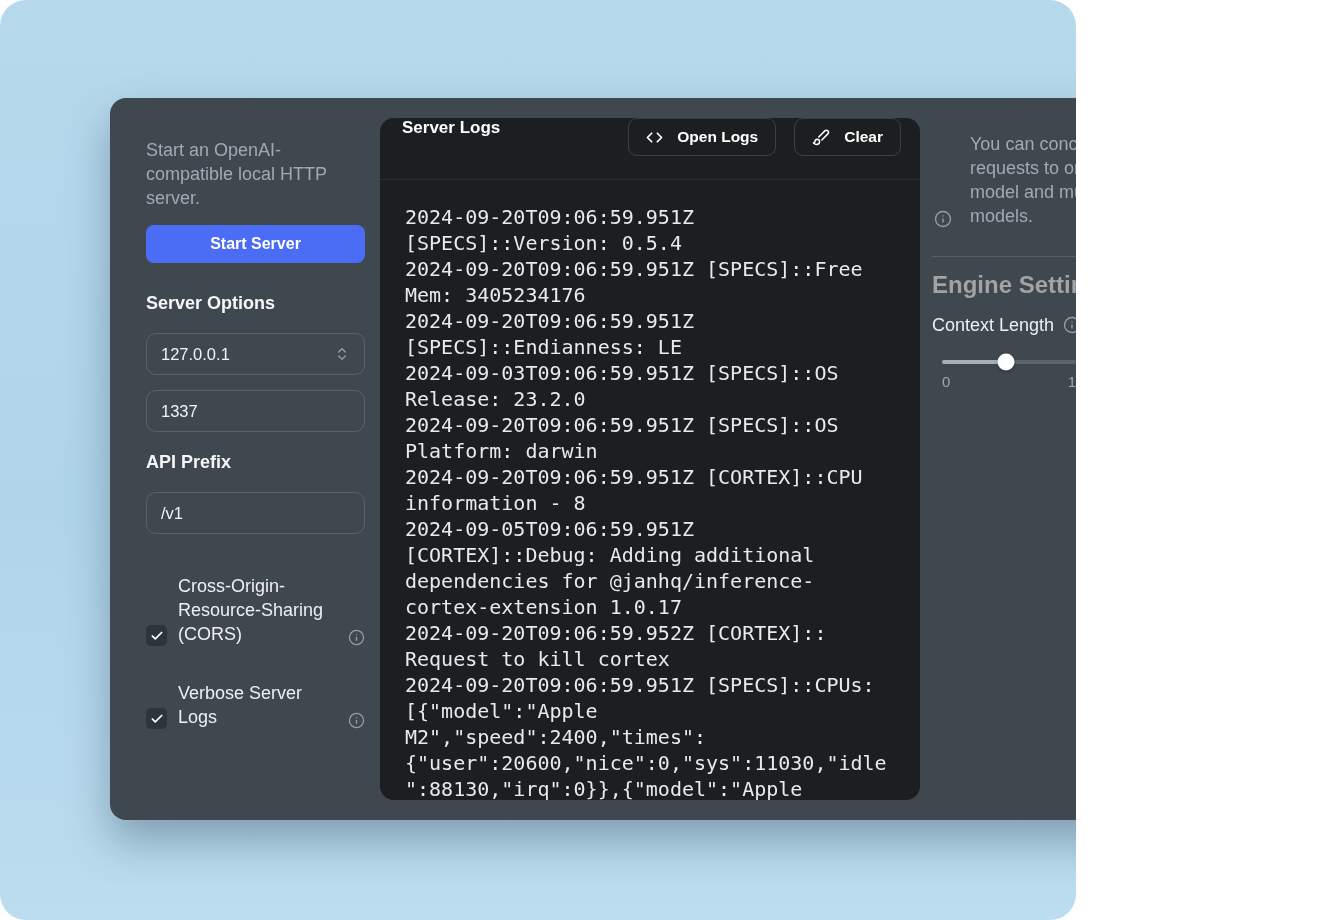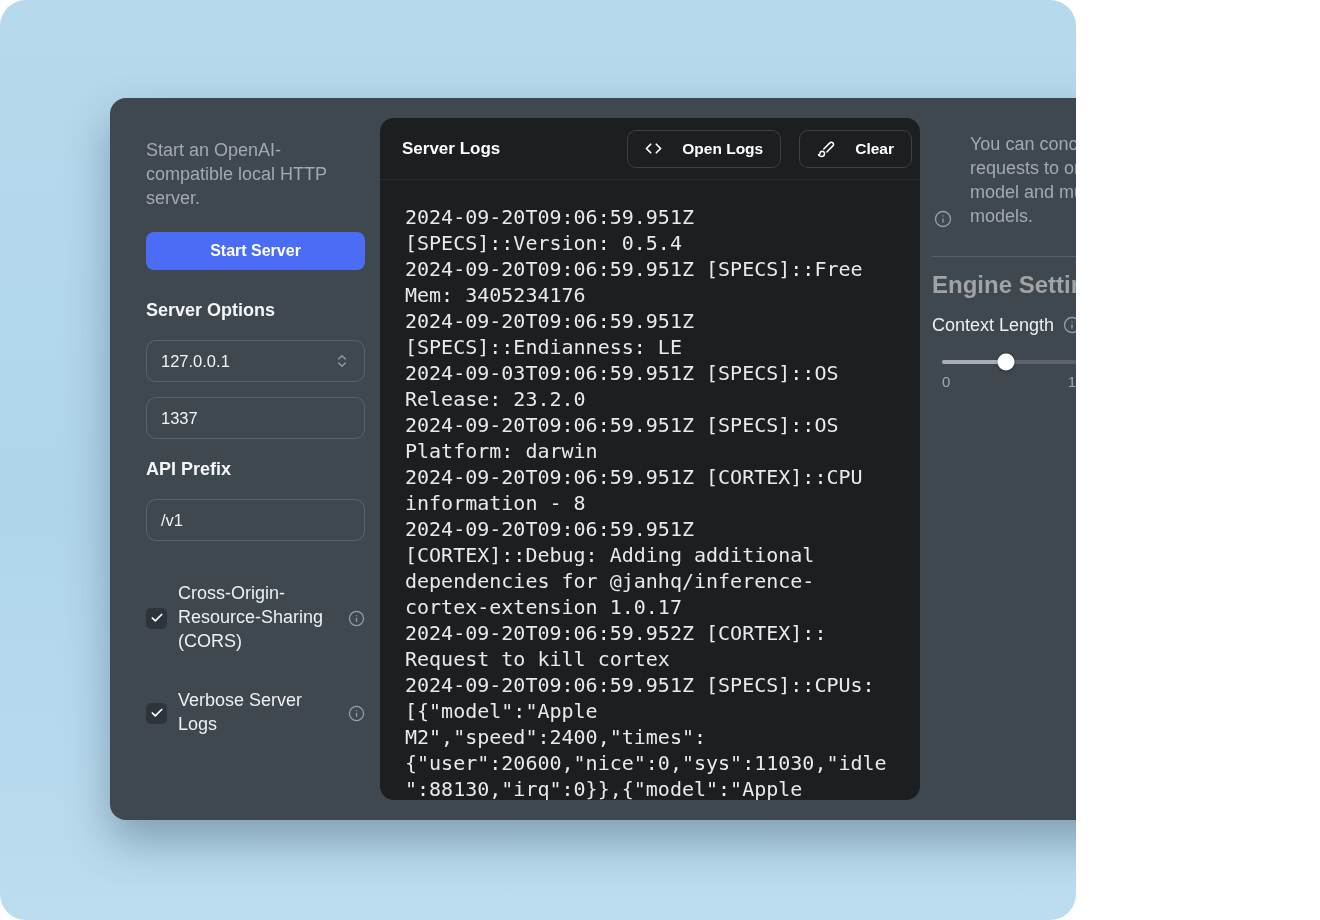--- a/index.html
+++ b/index.html
@@ -7,53 +7,53 @@
   .stage { position:relative; width:1076px; height:920px; background:#ffffff; overflow:hidden;text-decoration:underline; }
   .desktop { position:absolute; inset:0; border-radius:26px;
     background:linear-gradient(180deg,#b7d9ec 0%,#b0d5ea 55%,#bcdcef 100%); }
   .panel { position:absolute; left:110px; top:98px; width:1104px; height:722px;
     background:#3f474f; border-radius:16px;
     box-shadow:0 22px 44px rgba(62,88,110,.45); }
 
   
   .left-col { position:absolute; left:36px; top:40px; width:219px; }
   .desc { color:#a2a9b2; font-size:18px; line-height:24px; }
-  .btn-primary { margin-top:22px; width:219px; height:38px; border-radius:8px;
+  .btn-primary { margin-top:15px; width:219px; height:38px; border-radius:8px;
     display:flex; align-items:center; justify-content:center;
     color:#ffffff; font-size:16px; font-weight:700; cursor:pointer; }
   .section-heading { margin-top:20px; color:#f5f6f7; font-size:18px; font-weight:700; line-height:20px; }
   .section-heading.first { margin-top:30px; }
   .field { height:42px; border:1px solid #5a626b; border-radius:10px;
     display:flex; align-items:center; padding:0 14px; color:#f2f3f4; font-size:16.5px; }
   .field .grow { flex:1; }
   .host-select { margin-top:20px; }
   .port-field { margin-top:15px; }
   .prefix-field { margin-top:20px; }
-  .check-row { display:flex; align-items:center; }
+  .check-row { display:flex; align-items:flex-end; }
   .check-row.cors { margin-top:40px; }
   .check-row.verbose { margin-top:35px; }
   .checkbox { width:21px; height:21px; border-radius:5px; background:#2e343b;
     display:flex; align-items:center; justify-content:center; flex:none; margin-top:2px; cursor:pointer; }
   .check-label { margin-left:11px; width:150px; color:#eef0f1; font-size:18px; line-height:24px; }
   .row-info { margin-left:auto; margin-top:2px; }
 
   
   .icn { display:block; }
   .gray-stroke { stroke:#969da6; }
   .white-stroke { stroke:#ffffff; }
 
   
   .logs-panel { position:absolute; left:270px; top:20px; width:540px; height:682px;
     background:#1c1e20; border-radius:14px; overflow:hidden; }
-  .logs-header { height:62px; display:flex; align-items:center; padding:0 8px 0 22px;
+  .logs-header { height:62px; display:flex; padding:0 19px 0 22px;
     border-bottom:1px solid #2b2e30; }
   .logs-title { color:#ffffff; font-size:17px; font-weight:700; }
   .hdr-spacer { flex:1; }
   .hdr-btn { height:38px; border:1px solid #3e4144; border-radius:9px; background:transparent;
-    display:flex; align-items:center; gap:20px; padding:0 17px;
+    display:flex; align-items:center; gap:14px; padding:0 17px;
     color:#ffffff; font-size:15.5px; font-weight:700; cursor:pointer; }
   .hdr-btn + .hdr-btn { margin-left:18px; }
   .logs-body { padding:24px 0 0 25px; height:620px; overflow:hidden; }
   .log-lines { width:calc(40ch + 2px); font-family:"DejaVu Sans Mono", monospace;
     font-size:20px; line-height:26px; color:#e9eaeb; overflow-wrap:break-word; }
 
   
   .right-col { position:absolute; left:822px; top:34px; width:264px; }
   .note-row { display:flex; align-items:flex-end; gap:18px; padding-left:2px; }
   .note-row svg { flex:none; margin-top:3px; }
@@ -162,21 +162,21 @@
           </button>
         </div>
         <div class="logs-body">
           <div class="log-lines">
               <div>2024-09-20T09:06:59.951Z [SPECS]::Version: 0.5.4</div>
               <div>2024-09-20T09:06:59.951Z [SPECS]::Free Mem: 3405234176</div>
               <div>2024-09-20T09:06:59.951Z [SPECS]::Endianness: LE</div>
               <div>2024-09-03T09:06:59.951Z [SPECS]::OS Release: 23.2.0</div>
               <div>2024-09-20T09:06:59.951Z [SPECS]::OS Platform: darwin</div>
               <div>2024-09-20T09:06:59.951Z [CORTEX]::CPU information - 8</div>
-              <div>2024-09-20T09:06:59.951Z [CORTEX]::Debug: Adding additional dependencies for @janhq/inference-cortex-extension 1.0.17</div>
+              <div>2024-09-05T09:06:59.951Z [CORTEX]::Debug: Adding additional dependencies for @janhq/inference-cortex-extension 1.0.17</div>
               <div>2024-09-20T09:06:59.952Z [CORTEX]:: Request to kill cortex</div>
               <div>2024-09-20T09:06:59.951Z [SPECS]::CPUs: [{"model":"Apple M2","speed":2400,"times": {"user":20600,"nice":0,"sys":11030,"idle":88130,"irq":0}},{"model":"Apple M2","speed":2400}]</div>
             </div>
         </div>
       </div>
 
       <div class="right-col">
         <div class="note-row">
           <svg class="icn gray-stroke" width="18" height="18" viewBox="0 0 24 24" fill="none" stroke-width="1.8" stroke-linecap="round">
               <circle cx="12" cy="12" r="10"></circle>

